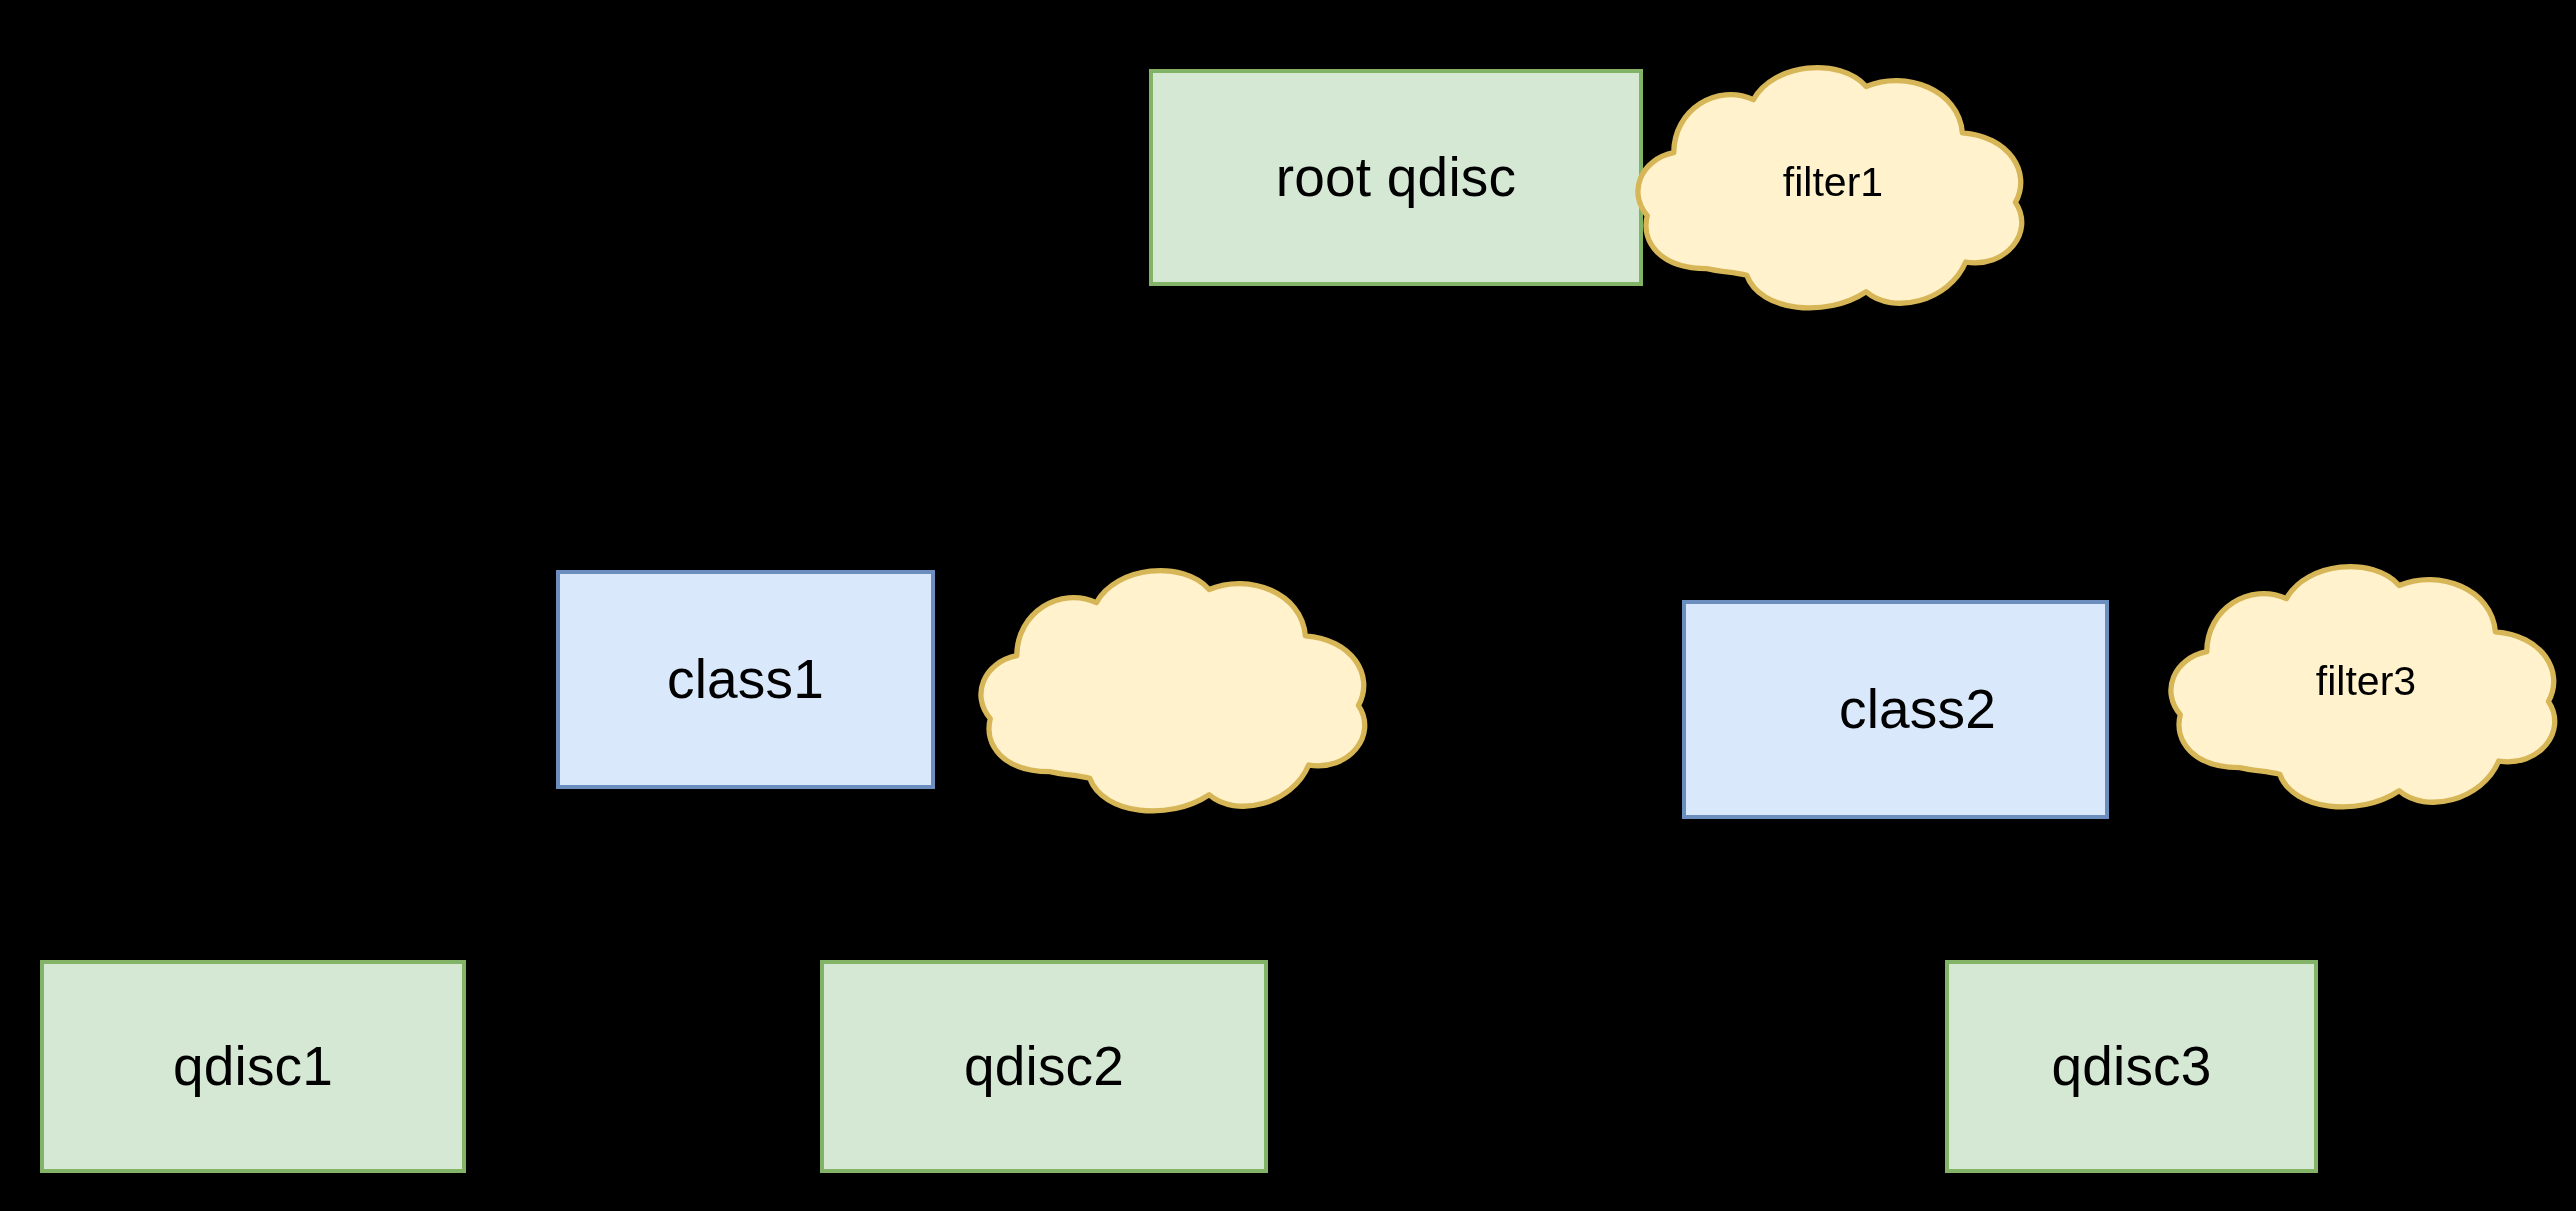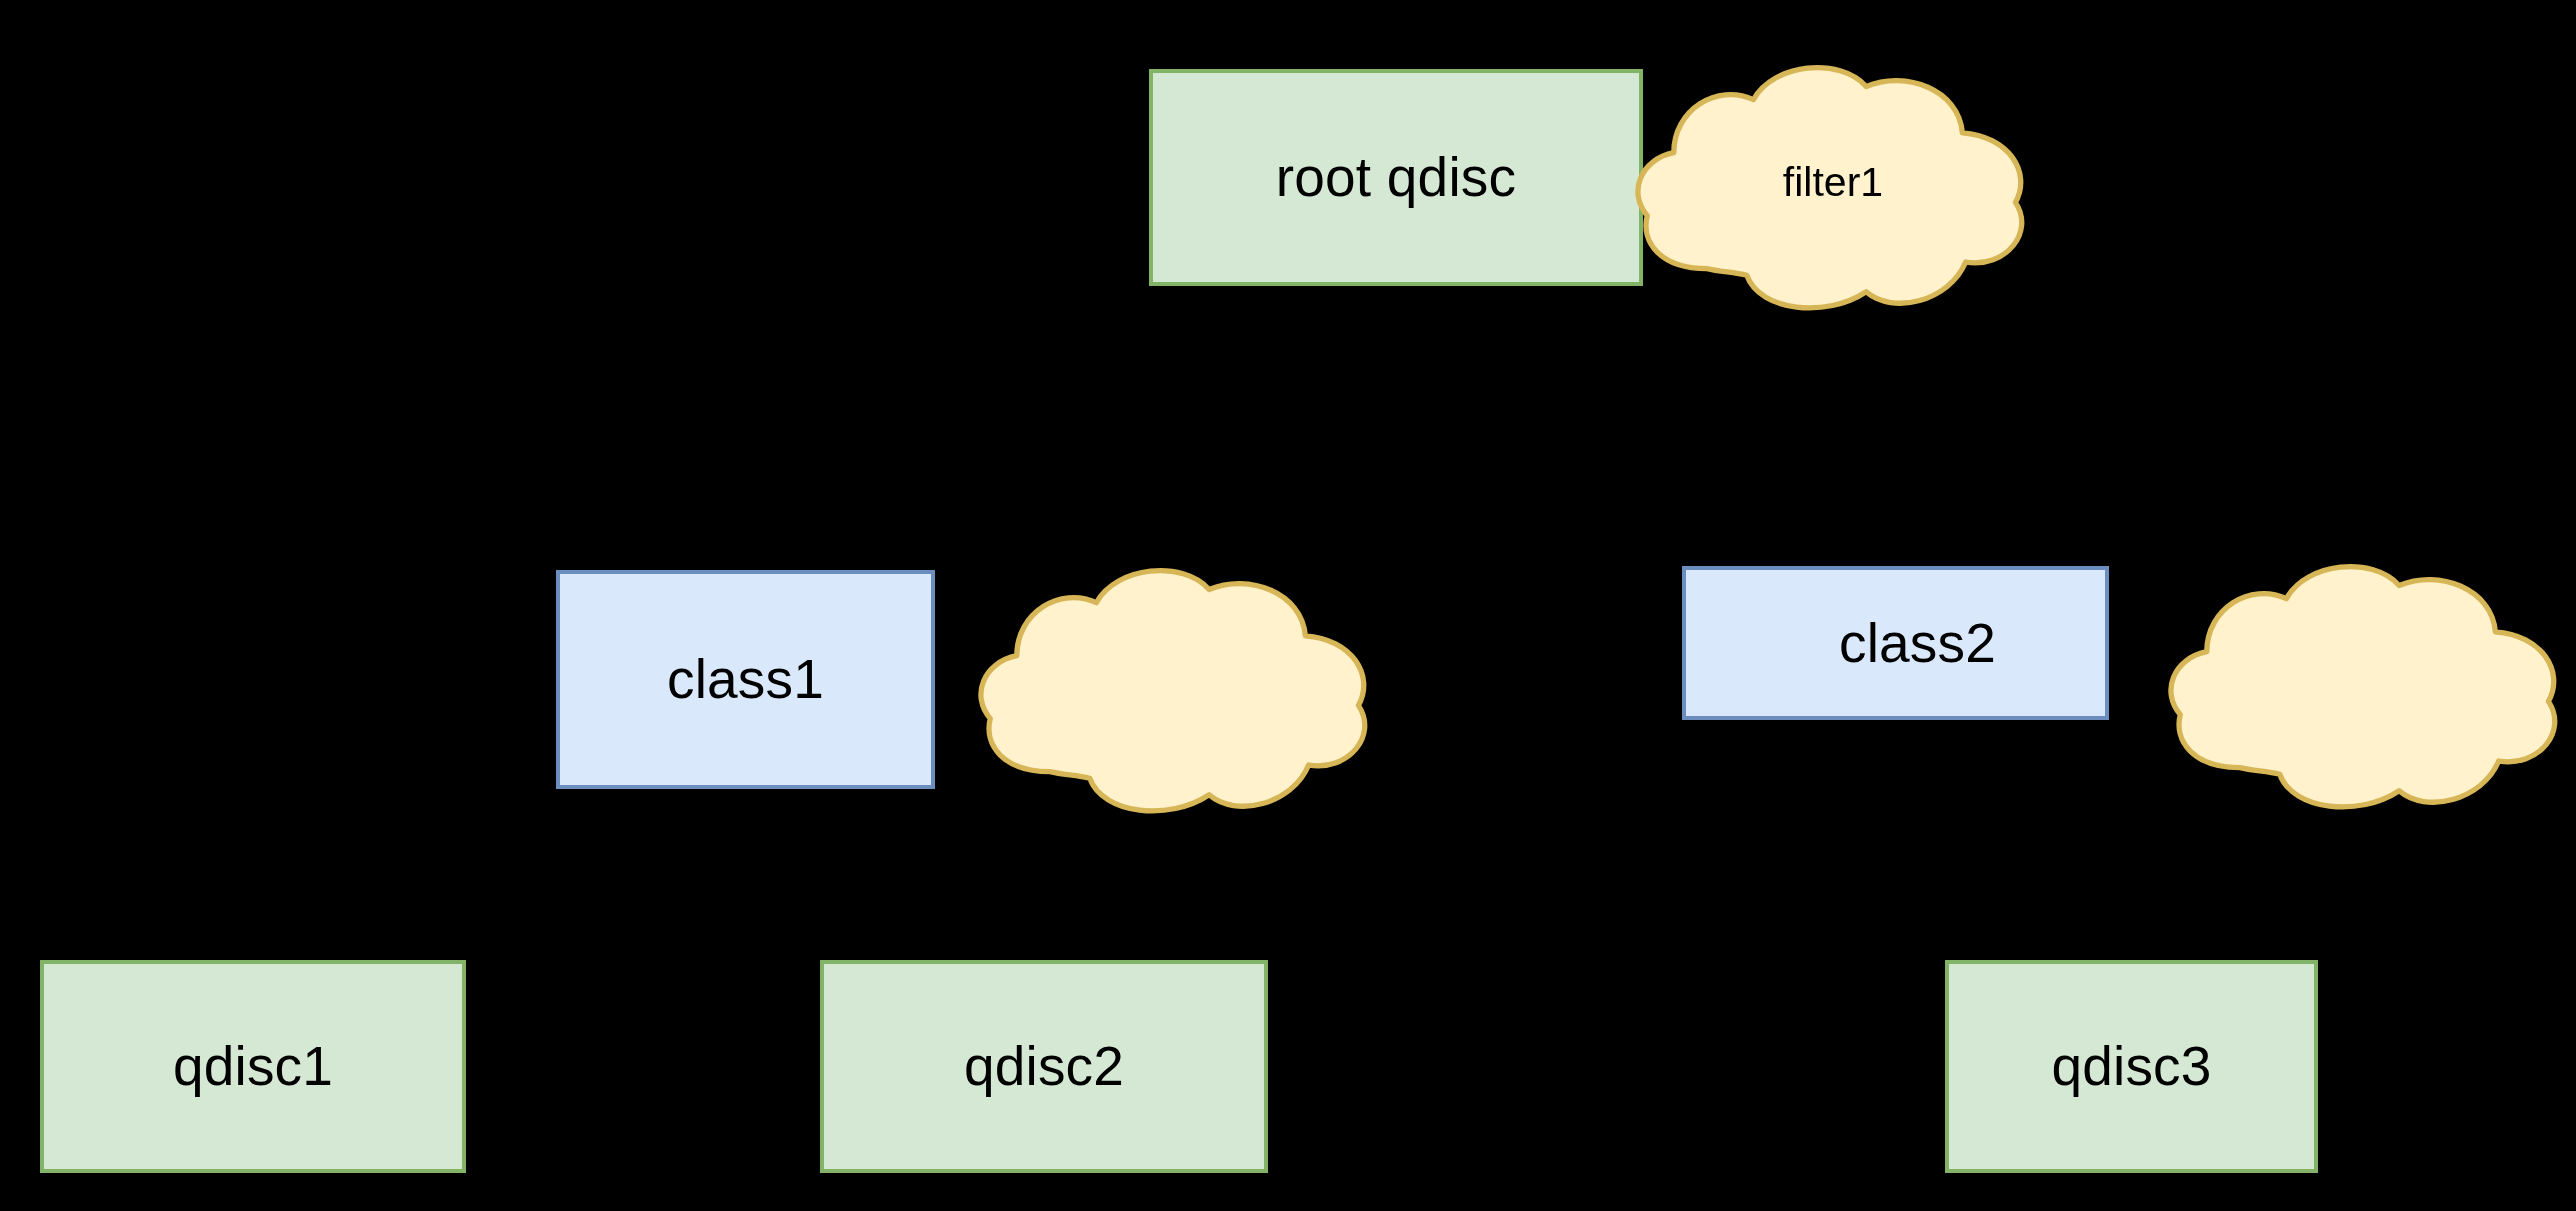--- a/index.html
+++ b/index.html
@@ -117,31 +117,32 @@
 
   <div class="cloud" style="left:977px; top:553px; width:398px; height:265px;">
     <svg viewBox="0 0 120 80" preserveAspectRatio="none">
       <path d="M22,66 C8,66 2,58 4,50 C-2,43 2,33 12,31 C12,18 25,10 36,15
                C42,4 62,2 70,11 C82,6 98,12 99,25 C113,26 120,37 115,46
                C121,55 112,66 100,64 C95,76 78,80 70,73
                C58,81 38,79 34,68 C30,67 26,67 22,66 Z" fill="#FFF2CC" stroke="#D6B656" stroke-width="1.6" stroke-linejoin="round"></path>
     </svg>
   </div>
 
-  <div class="node box box-blue" style="left:1682px; top:566px; width:427px; height:154px;padding-left:44px;">
+  <div class="node box box-blue" style="left:1682px; top:600px; width:427px; height:219px;padding-left:44px;">
     <span class="node-label">class2</span>
   </div>
 
   <div class="cloud" style="left:2167px; top:549px; width:398px; height:265px;">
     <svg viewBox="0 0 120 80" preserveAspectRatio="none">
       <path d="M22,66 C8,66 2,58 4,50 C-2,43 2,33 12,31 C12,18 25,10 36,15
                C42,4 62,2 70,11 C82,6 98,12 99,25 C113,26 120,37 115,46
                C121,55 112,66 100,64 C95,76 78,80 70,73
                C58,81 38,79 34,68 C30,67 26,67 22,66 Z" fill="#FFF2CC" stroke="#D6B656" stroke-width="1.6" stroke-linejoin="round"></path>
     </svg>
+    <span class="cloud-label">filter3</span>
   </div>
 
   <div class="node box box-green" style="left:40px; top:960px; width:426px; height:213px;">
     <span class="node-label">qdisc1</span>
   </div>
 
   <div class="node box box-green" style="left:820px; top:960px; width:448px; height:213px;">
     <span class="node-label">qdisc2</span>
   </div>
 

